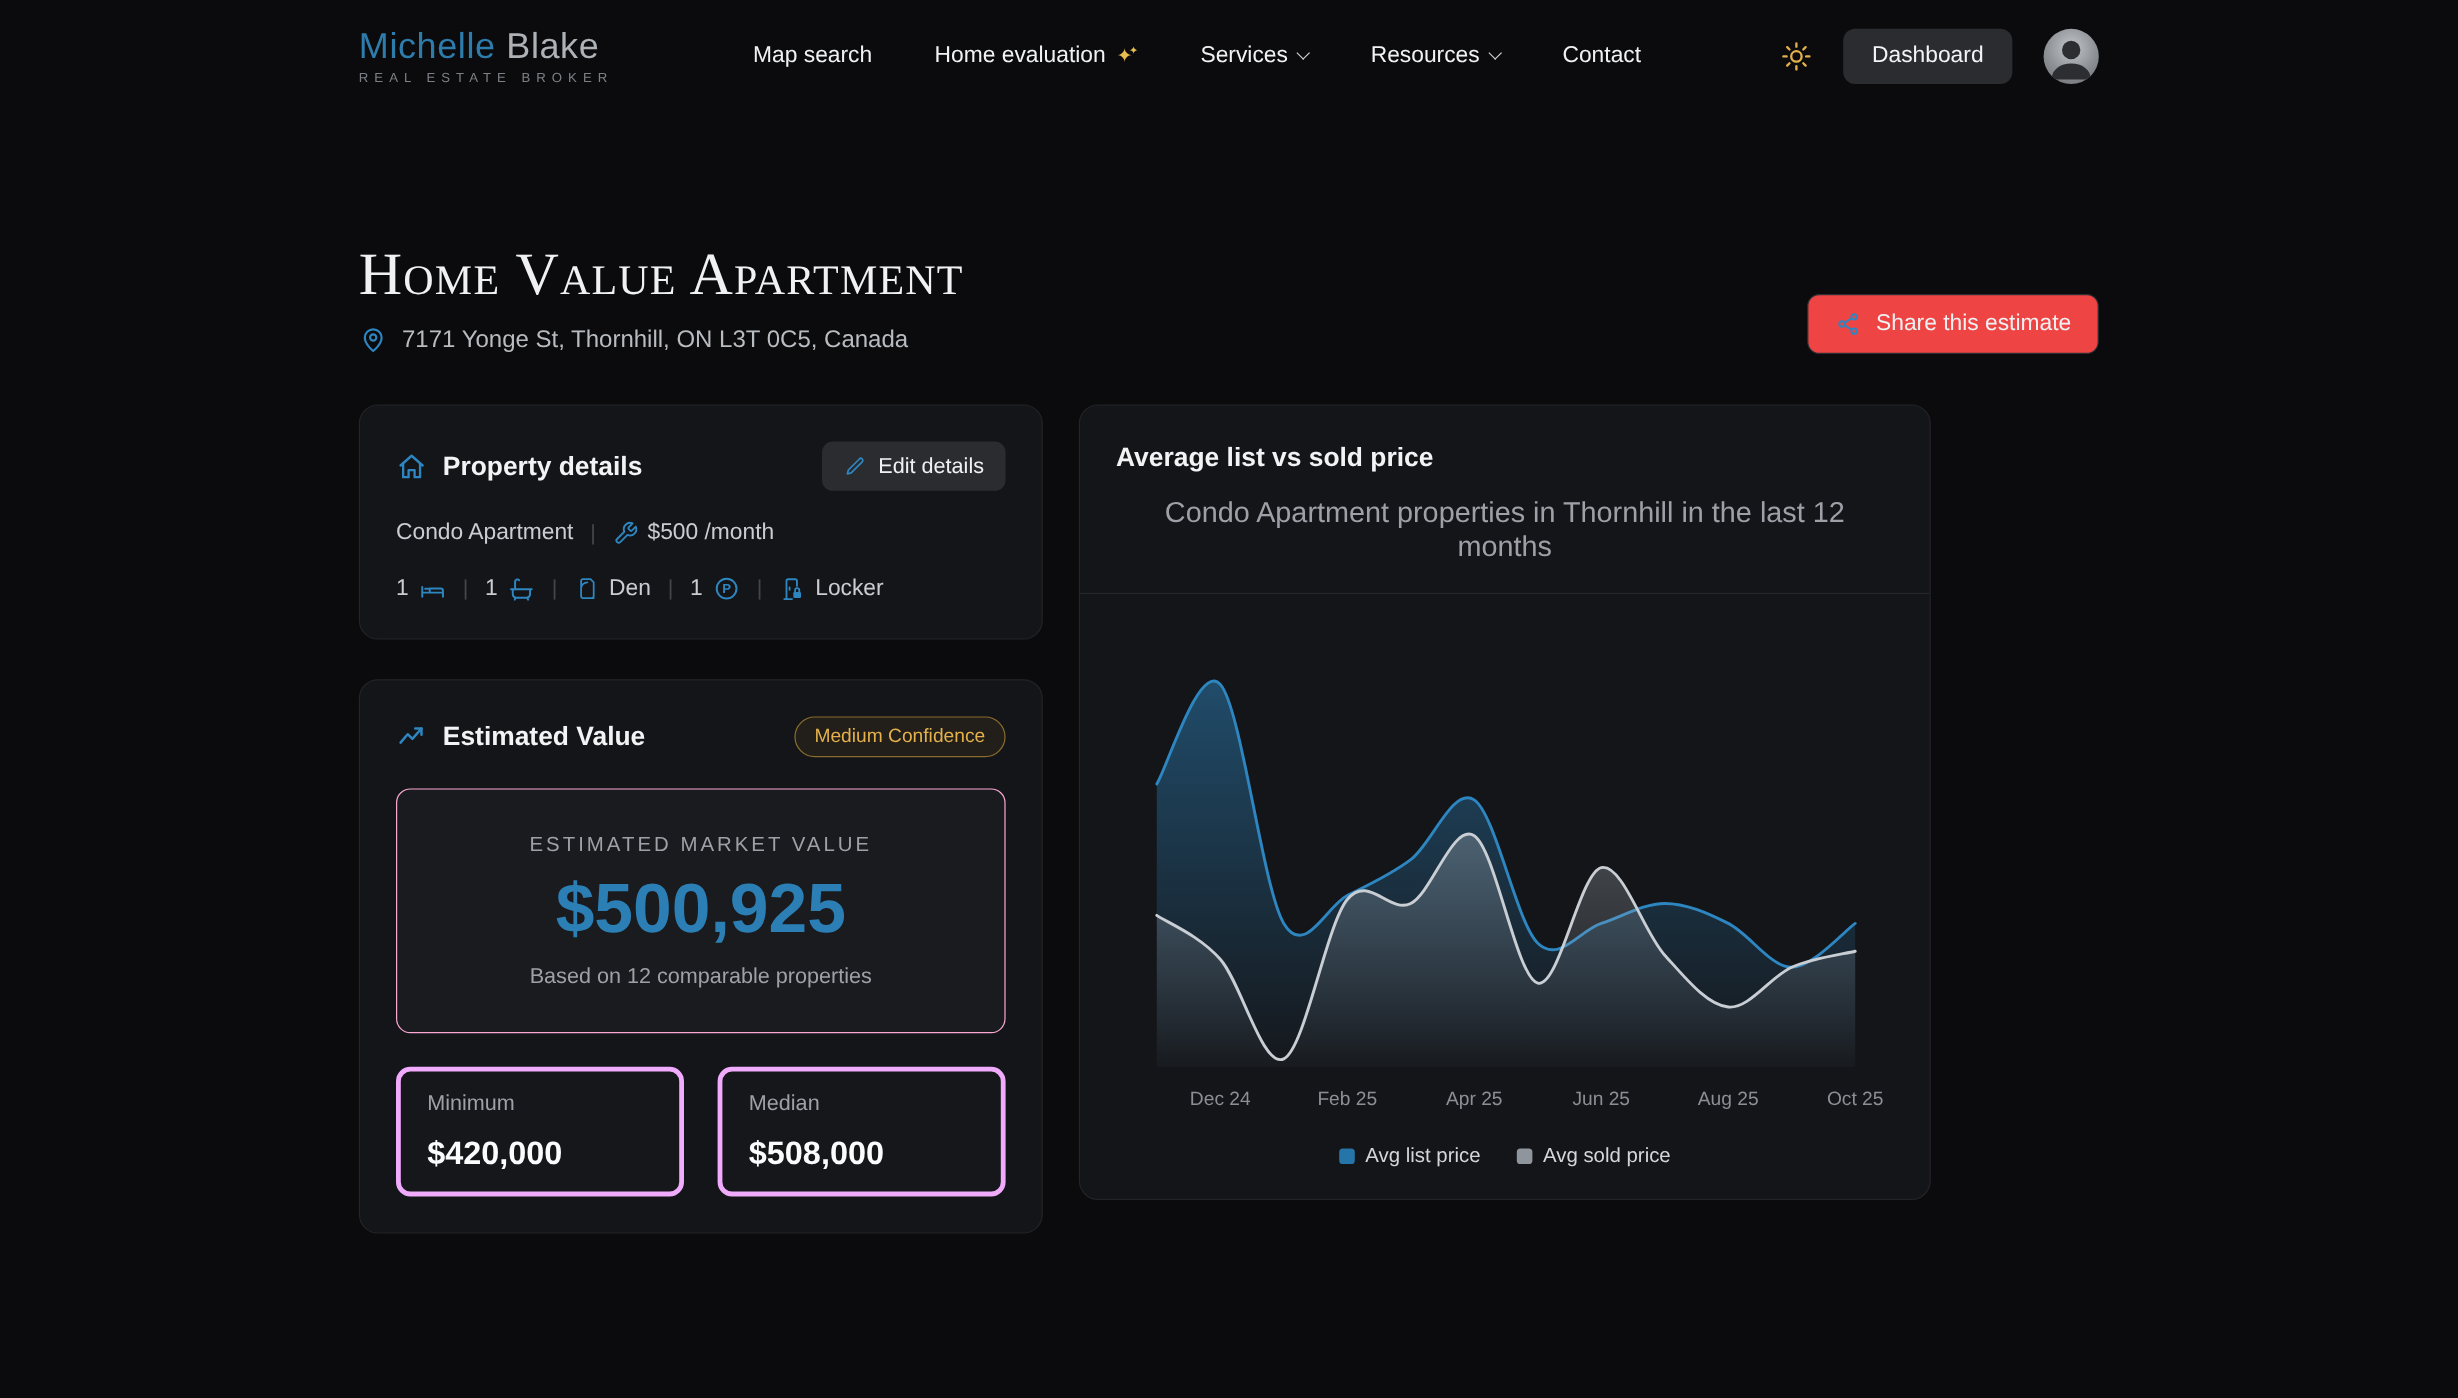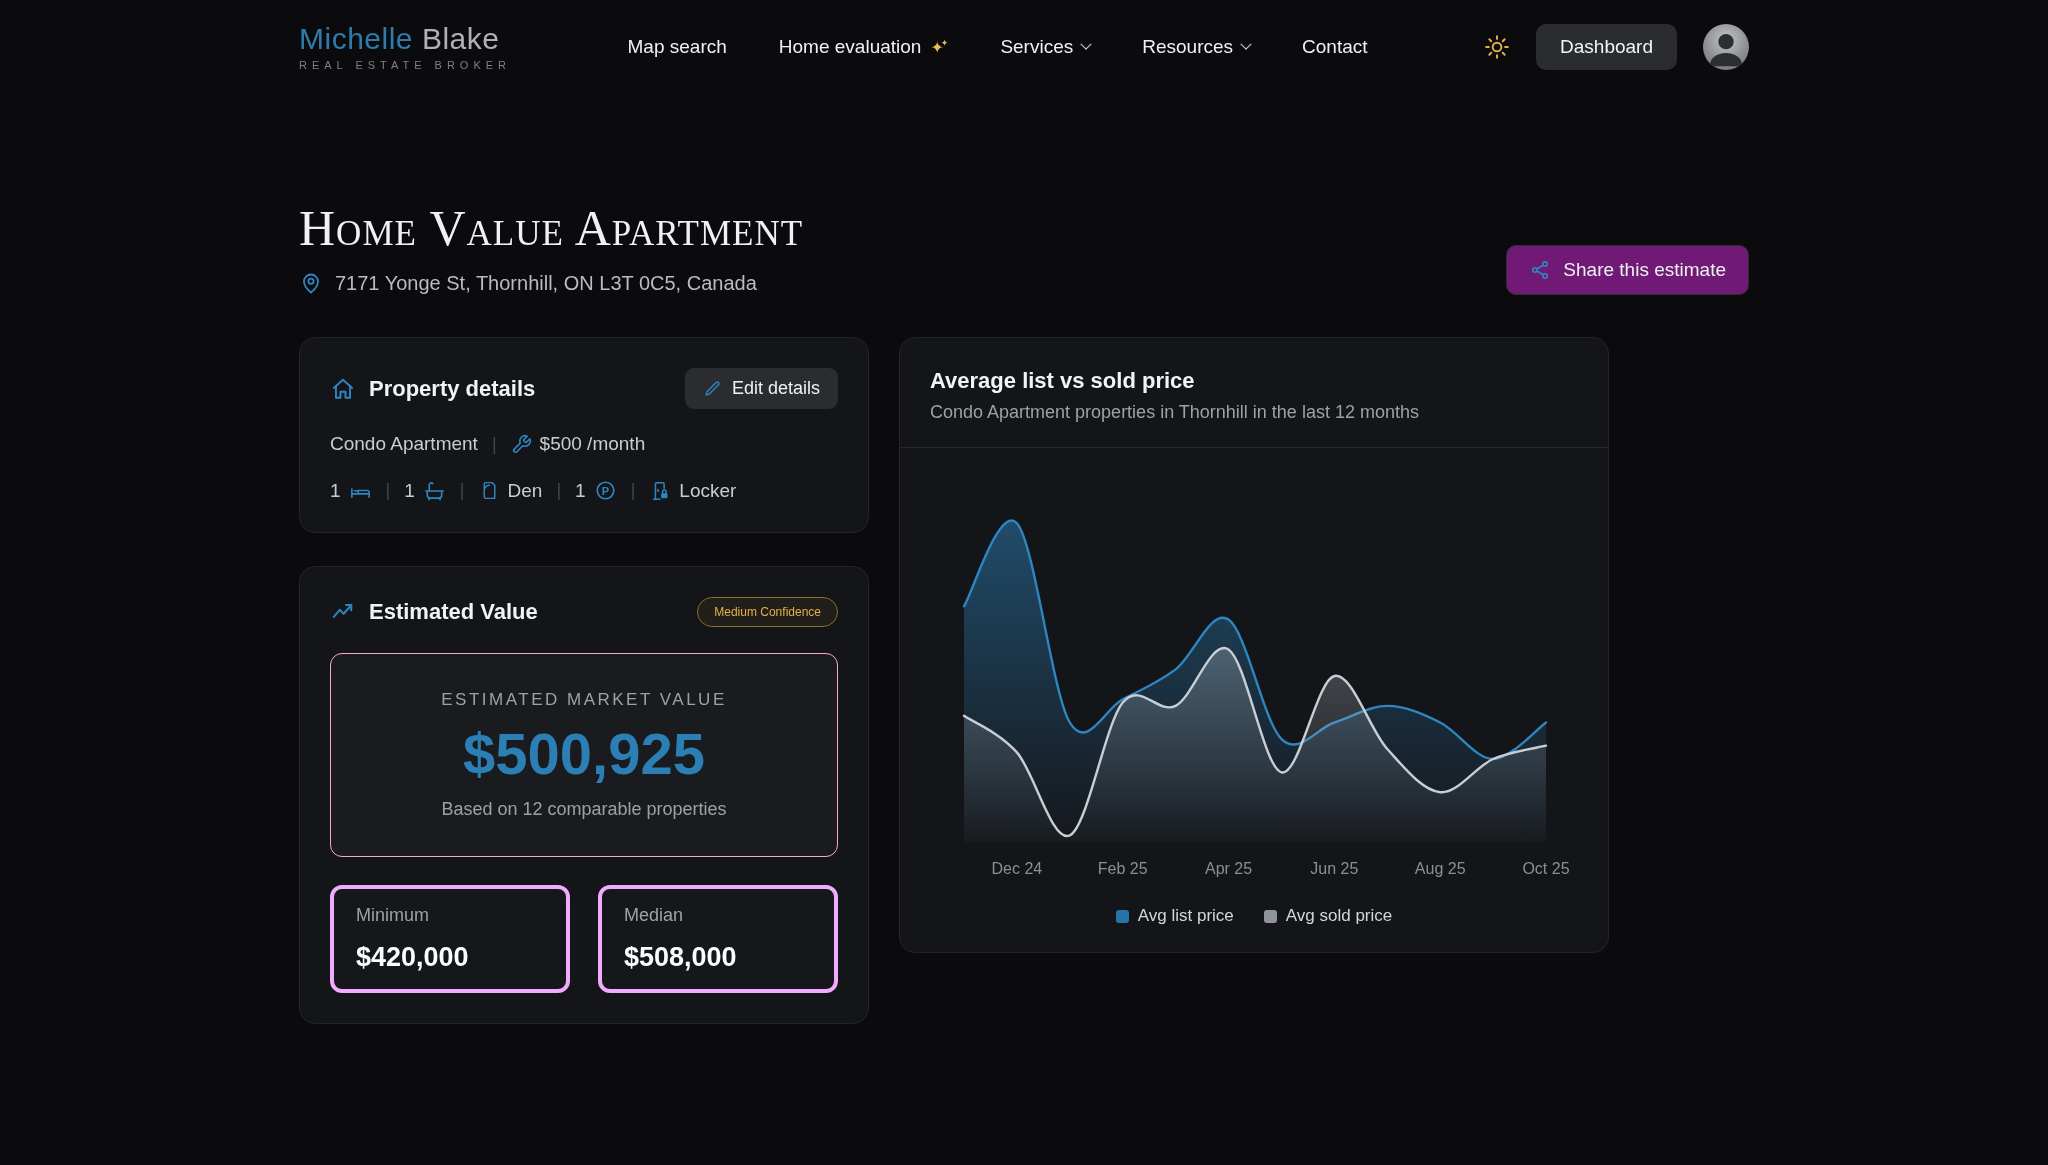--- a/index.html
+++ b/index.html
@@ -21,54 +21,54 @@
   .header-right { display:flex; align-items:center; gap:26px; }
   .icon-btn { background:none; border:none; cursor:pointer; display:flex; }
   .btn { background:#2b2c30; color:#f2f3f5; border:none; border-radius:10px; font-size:19px; padding:12px 24px; cursor:pointer; font-family:"Liberation Sans",sans-serif; }
   .avatar { width:46px; height:46px; border-radius:50%; background:radial-gradient(circle at 50% 35%, #c3c6ca 0%, #8d9095 55%, #6a6d72 100%); overflow:hidden; cursor:pointer; flex:none; }
 
   
   .title-row { display:flex; justify-content:space-between; align-items:flex-end; margin-top:128px; }
   .page-title { font-family:"Liberation Serif",serif; font-variant:small-caps; font-weight:500; font-size:50px; letter-spacing:1px; color:#f0f1f3; }
   .address-row { display:flex; align-items:center; gap:12px; margin-top:14px; }
   .address-text { font-size:20px; color:#b8bbc0; }
-  .share-btn { display:flex; align-items:center; gap:12px; background:#701a75; border:1px solid #2e2f34; border-radius:10px; padding:13px 22px; font-size:19px; color:#eef0f2; cursor:pointer; font-family:"Liberation Sans",sans-serif; }
+  .share-btn { display:flex; align-items:center; gap:12px; background:#ef4444; border:1px solid #2e2f34; border-radius:10px; padding:13px 22px; font-size:19px; color:#eef0f2; cursor:pointer; font-family:"Liberation Sans",sans-serif; }
 
   
   .grid { display:flex; gap:30px; margin-top:42px; align-items:flex-start; }
   .col-left { width:570px; display:flex; flex-direction:column; gap:33px; }
   .col-right { width:710px; }
   .card { background:#141518; border:1px solid #232428; border-radius:16px; }
 
   
   .property-card { padding:30px; }
   .card-head { display:flex; align-items:center; justify-content:space-between; }
   .card-title-wrap { display:flex; align-items:center; gap:13px; }
   .card-title { font-size:22px; font-weight:700; color:#f2f3f5; }
   .edit-btn { display:flex; align-items:center; gap:10px; background:#2b2c30; border:none; border-radius:9px; padding:10px 18px; font-size:18px; color:#f0f1f3; cursor:pointer; font-family:"Liberation Sans",sans-serif; }
   .prop-row { display:flex; align-items:center; gap:14px; margin-top:24px; font-size:19px; color:#c9ccd1; }
   .sep { color:#44464c; font-size:18px; }
   .feat { display:flex; align-items:center; gap:8px; }
 
   
   .estimate-card { padding:30px; }
-  .badge { border:1px solid #8a6d2f; color:#e3b04b; background:rgba(227,176,75,0.07); font-size:12px; padding:7px 16px; border-radius:999px; }
+  .badge { border:1px solid #8a6d2f; color:#e3b04b; background:rgba(227,176,75,0.07); font-size:16px; padding:7px 16px; border-radius:999px; }
   .value-box { margin-top:26px; background:#1a1b1e; border:1px solid #f9a8d4; border-radius:12px; padding:36px 20px; text-align:center; }
   .value-label { font-size:17px; letter-spacing:2.5px; color:#9da1a7; }
   .value-amount { font-size:58px; font-weight:700; color:#2b7fb5; margin-top:10px; }
   .value-note { font-size:18px; color:#9da1a7; margin-top:12px; }
   .stats-row { display:flex; gap:28px; margin-top:28px; }
   .stat-box { flex:1; border:4px solid #f0abfc; background:#16171a; border-radius:12px; padding:16px 22px; }
   .stat-label { font-size:18px; color:#9da1a7; }
   .stat-value { font-size:27px; font-weight:700; color:#fbfcfd; margin-top:16px; }
 
   
   .chart-head { padding:30px 30px 24px 30px; }
   .chart-title { font-size:22px; font-weight:700; color:#f2f3f5; }
-  .chart-subtitle { font-size:18px; color:#9da1a7; margin-top:8px; }
+  .chart-subtitle { font-size:24px; color:#9da1a7; margin-top:20px;text-align:center; }
   .chart-divider { height:1px; background:#26272b; }
   .chart-body { padding:22px 30px 26px 30px; }
   .chart-svg { width:649px; height:430px; display:block; }
   .tick { fill:#8b8f95; font-size:16px; font-family:"Liberation Sans",sans-serif; }
   .legend { display:flex; justify-content:center; gap:30px; margin-top:6px; }
   .legend-item { display:flex; align-items:center; gap:9px; font-size:17px; color:#d4d6da; }
   .swatch { width:13px; height:13px; border-radius:3px; display:inline-block; }
 
   .ic { flex:none; }
 </style>

